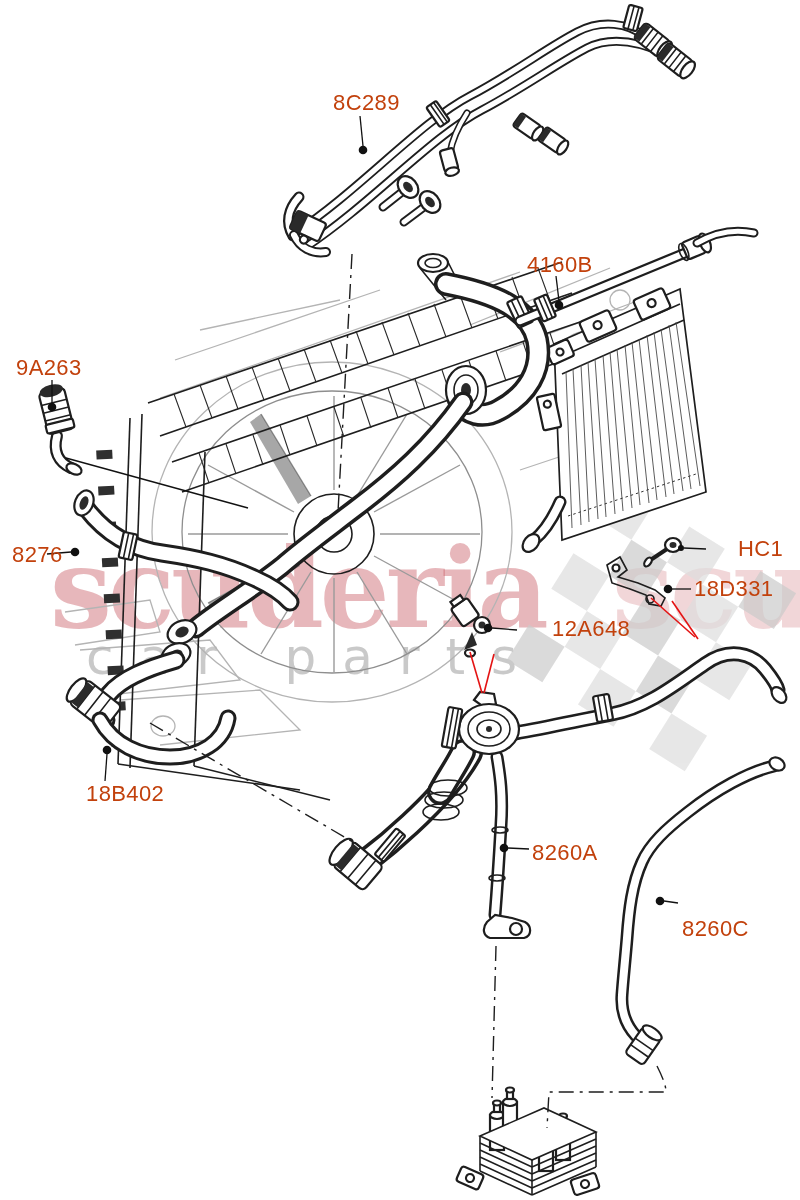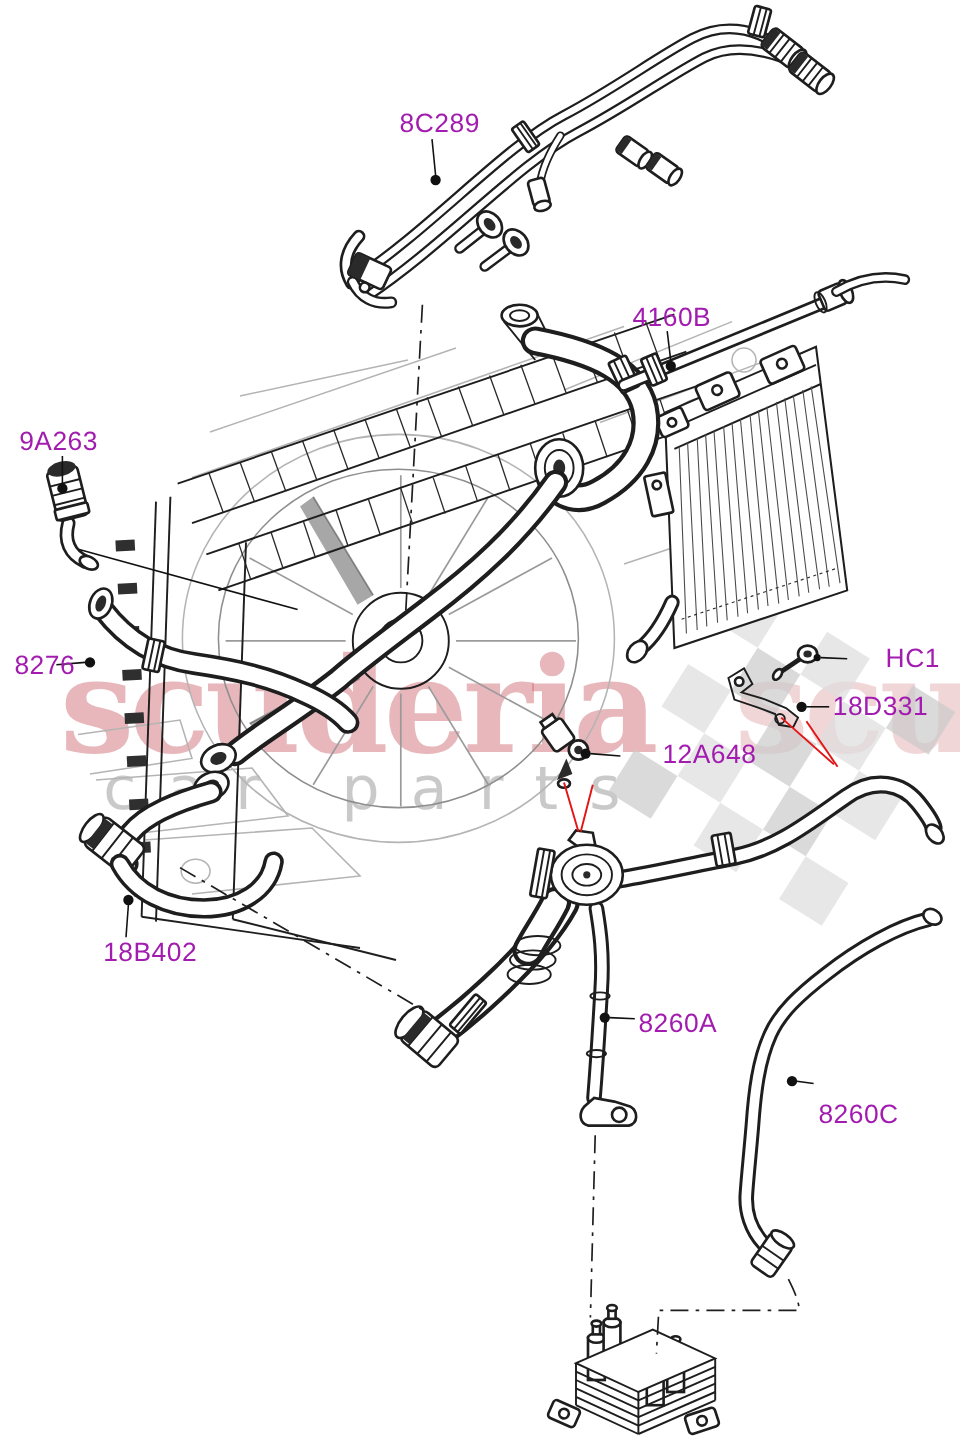--- a/index.html
+++ b/index.html
@@ -7,21 +7,21 @@
          font-family:"Liberation Sans",sans-serif;}
   
   .wm-brand{position:absolute;left:50px;top:524px;font-family:"DejaVu Serif",serif;
             font-weight:700;font-size:110px;letter-spacing:-4px;color:rgba(198,84,94,0.42);
             white-space:nowrap;}
   .wm-brand2{left:612px;color:rgba(198,84,94,0.24);}
   .wm-tagline{position:absolute;left:86px;top:628px;font-family:"DejaVu Sans",sans-serif;
             font-size:50px;letter-spacing:26px;color:rgba(165,165,165,0.6);white-space:nowrap;}
   svg.art{position:absolute;left:0;top:0;}
   .labels{position:absolute;left:0;top:0;width:800px;height:1200px;pointer-events:none;}
-  .plabel{position:absolute;font:400 22px/1 "Liberation Sans",sans-serif;color:#a21caf;
+  .plabel{position:absolute;font:400 22px/1 "Liberation Sans",sans-serif;color:#c2410c;
           letter-spacing:0.4px;white-space:nowrap;}
   
   .o{fill:none;stroke:#1e1e1e;stroke-linecap:round;stroke-linejoin:round;}
   .w{fill:none;stroke:#ffffff;stroke-linecap:round;stroke-linejoin:round;}
   .t{fill:none;stroke:#1e1e1e;stroke-width:1.6;}
   .f{fill:#ffffff;stroke:#1e1e1e;stroke-width:2.2;}
   .k{fill:#2a2a2a;stroke:none;}
   .g{fill:none;stroke:#b4b4b4;stroke-width:1.3;}
   .d{fill:none;stroke:#1e1e1e;stroke-width:1.4;stroke-dasharray:15 6 3 6;}
   .r{fill:none;stroke:#e41414;stroke-width:1.6;}

